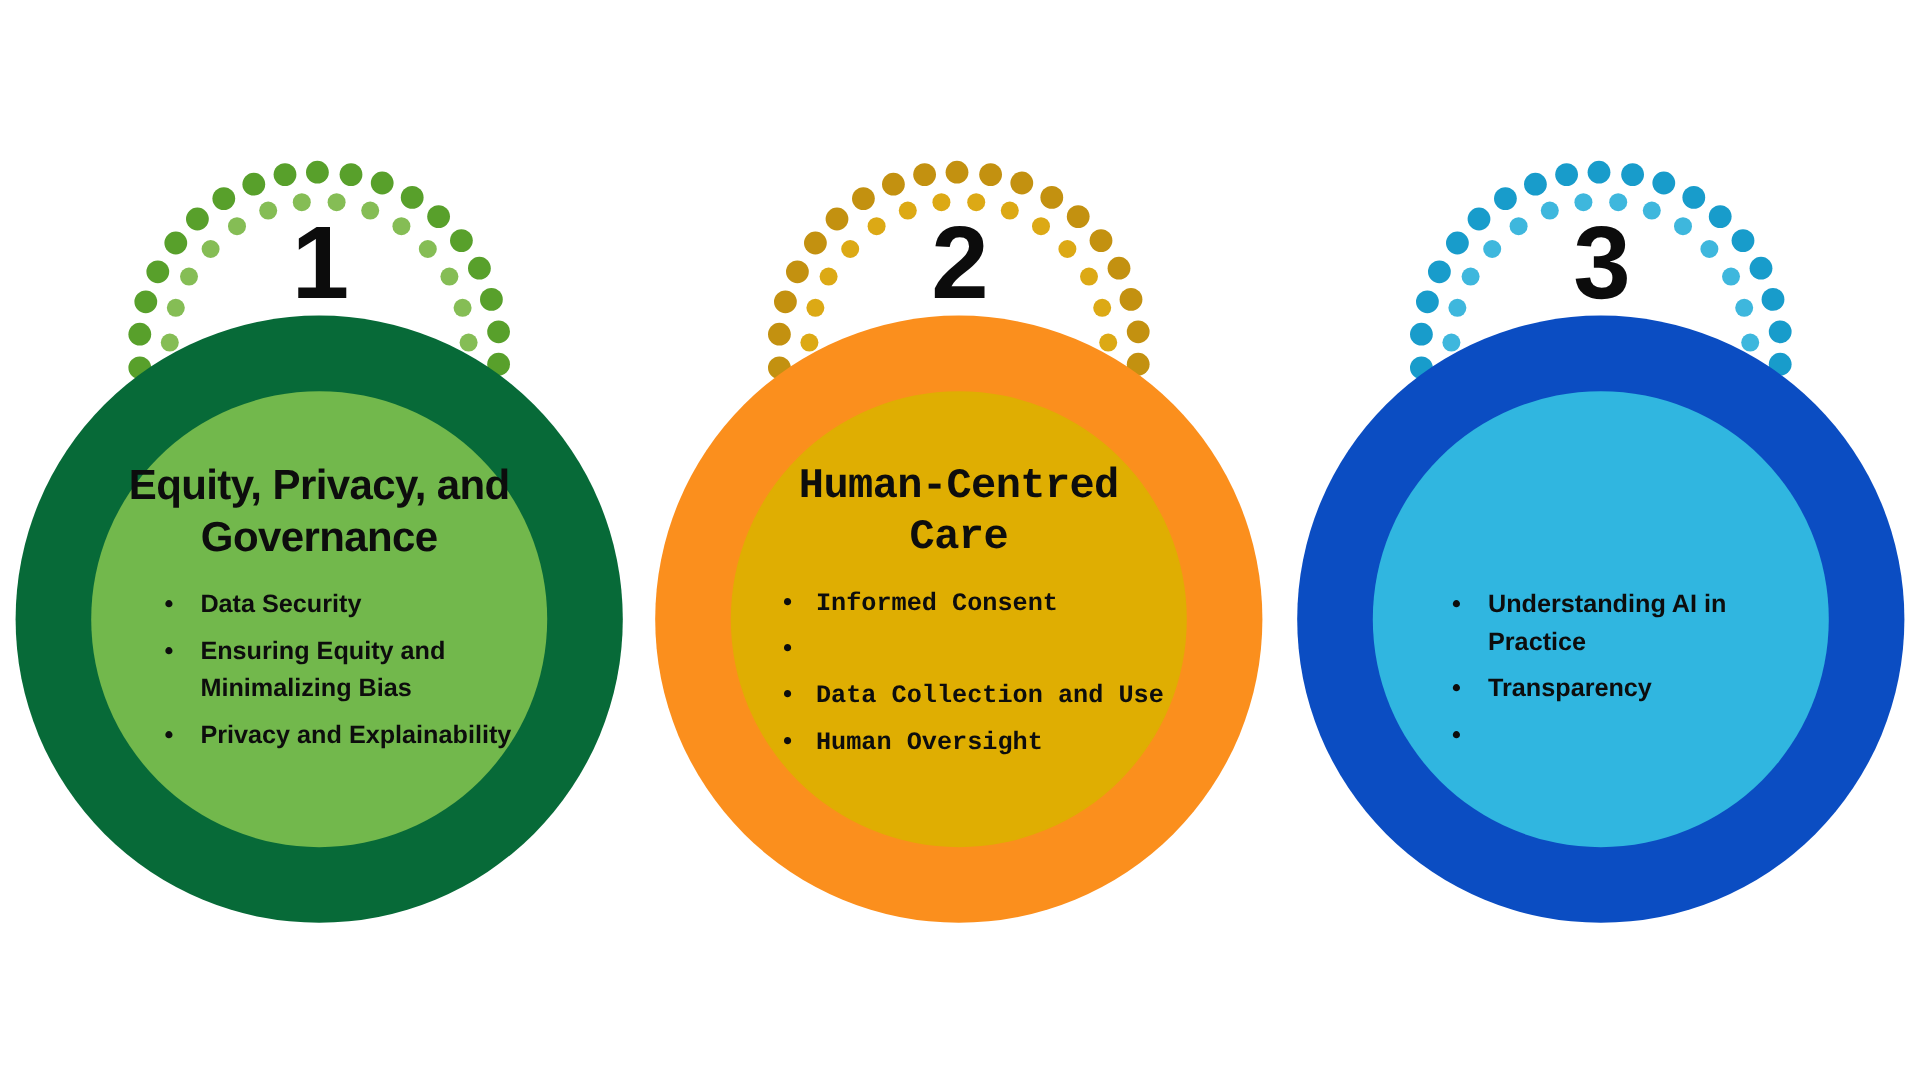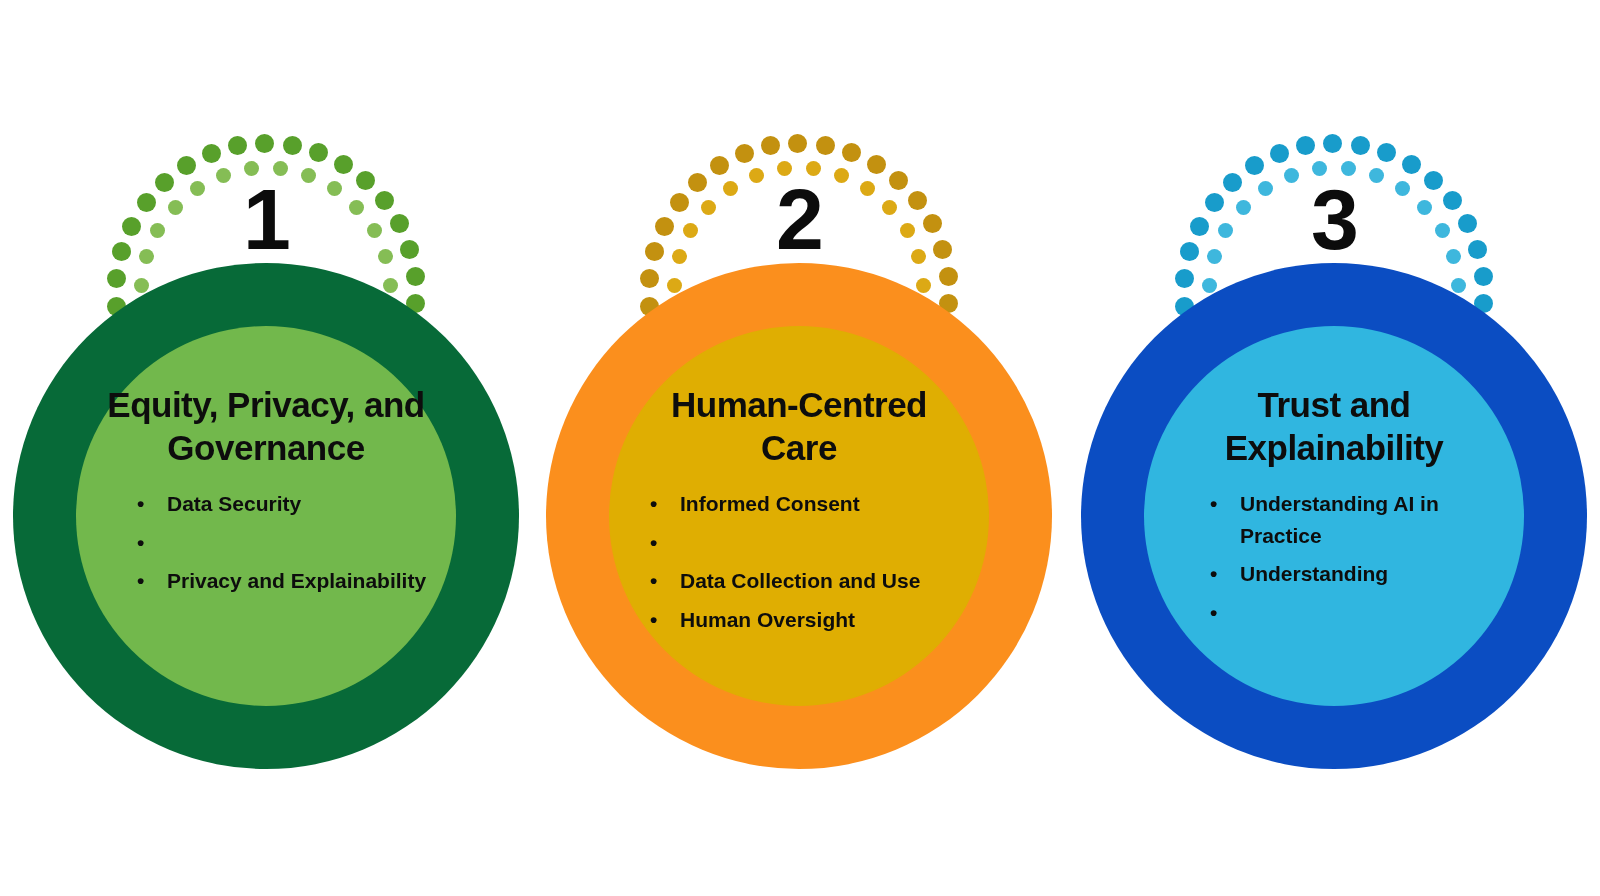--- a/index.html
+++ b/index.html
@@ -70,20 +70,21 @@
     <div class="ring" style="background: rgb(7, 106, 56);">
       <div class="inner" style="background: rgb(114, 184, 76);">
         <div class="title">Equity, Privacy, and Governance</div>
         <ul class="bullets">
             <li>
               <span class="mk">•</span>
               <span class="bt">Data Security</span>
             </li>
             <li>
               <span class="mk">•</span>
+              <span class="bt">Ensuring Equity and Minimalizing Bias</span>
             </li>
             <li>
               <span class="mk">•</span>
               <span class="bt">Privacy and Explainability</span>
             </li>
           </ul>
       </div>
     </div>
   </div>
 
@@ -117,21 +118,21 @@
         <span class="dot" style="width: 15px; height: 15px; background: rgb(220, 169, 21); left: 238.016px; top: 161.342px;"></span>
         <span class="dot" style="width: 15px; height: 15px; background: rgb(220, 169, 21); left: 266.984px; top: 161.342px;"></span>
         <span class="dot" style="width: 15px; height: 15px; background: rgb(220, 169, 21); left: 295.174px; top: 168.01px;"></span>
         <span class="dot" style="width: 15px; height: 15px; background: rgb(220, 169, 21); left: 321.072px; top: 180.987px;"></span>
         <span class="dot" style="width: 15px; height: 15px; background: rgb(220, 169, 21); left: 343.287px; top: 199.577px;"></span>
         <span class="dot" style="width: 15px; height: 15px; background: rgb(220, 169, 21); left: 360.627px; top: 222.782px;"></span>
         <span class="dot" style="width: 15px; height: 15px; background: rgb(220, 169, 21); left: 372.16px; top: 249.355px;"></span>
         <span class="dot" style="width: 15px; height: 15px; background: rgb(220, 169, 21); left: 377.267px; top: 277.869px;"></span>
       </div>
     <div class="number">2</div>
-    <div class="ring" style="background: rgb(251, 143, 29);">
+    <div class="ring" style="background: rgb(251, 143, 29); font-family: Liberation Mono, monospace;">
       <div class="inner" style="background: rgb(223, 174, 2);">
         <div class="title">Human-Centred Care</div>
         <ul class="bullets">
             <li>
               <span class="mk">•</span>
               <span class="bt">Informed Consent</span>
             </li>
             <li>
               <span class="mk">•</span>
             </li>
@@ -180,29 +181,28 @@
         <span class="dot" style="width: 15px; height: 15px; background: rgb(62, 183, 221); left: 295.174px; top: 168.01px;"></span>
         <span class="dot" style="width: 15px; height: 15px; background: rgb(62, 183, 221); left: 321.072px; top: 180.987px;"></span>
         <span class="dot" style="width: 15px; height: 15px; background: rgb(62, 183, 221); left: 343.287px; top: 199.577px;"></span>
         <span class="dot" style="width: 15px; height: 15px; background: rgb(62, 183, 221); left: 360.627px; top: 222.782px;"></span>
         <span class="dot" style="width: 15px; height: 15px; background: rgb(62, 183, 221); left: 372.16px; top: 249.355px;"></span>
         <span class="dot" style="width: 15px; height: 15px; background: rgb(62, 183, 221); left: 377.267px; top: 277.869px;"></span>
       </div>
     <div class="number">3</div>
     <div class="ring" style="background: rgb(11, 77, 194);">
       <div class="inner" style="background: rgb(48, 182, 224);">
-        <div class="title">Trust and Explainability</div>
         <ul class="bullets">
             <li>
               <span class="mk">•</span>
               <span class="bt">Understanding AI in Practice</span>
             </li>
             <li>
               <span class="mk">•</span>
-              <span class="bt">Understanding</span>
+              <span class="bt">Transparency</span>
             </li>
             <li>
               <span class="mk">•</span>
             </li>
           </ul>
       </div>
     </div>
   </div>
 
 </div>

